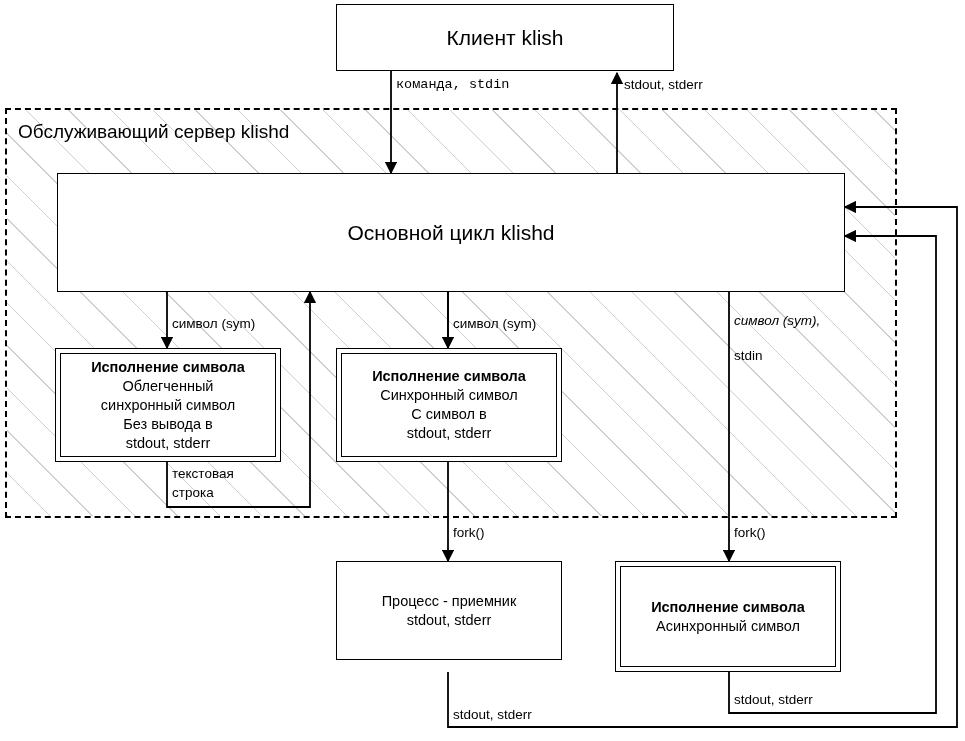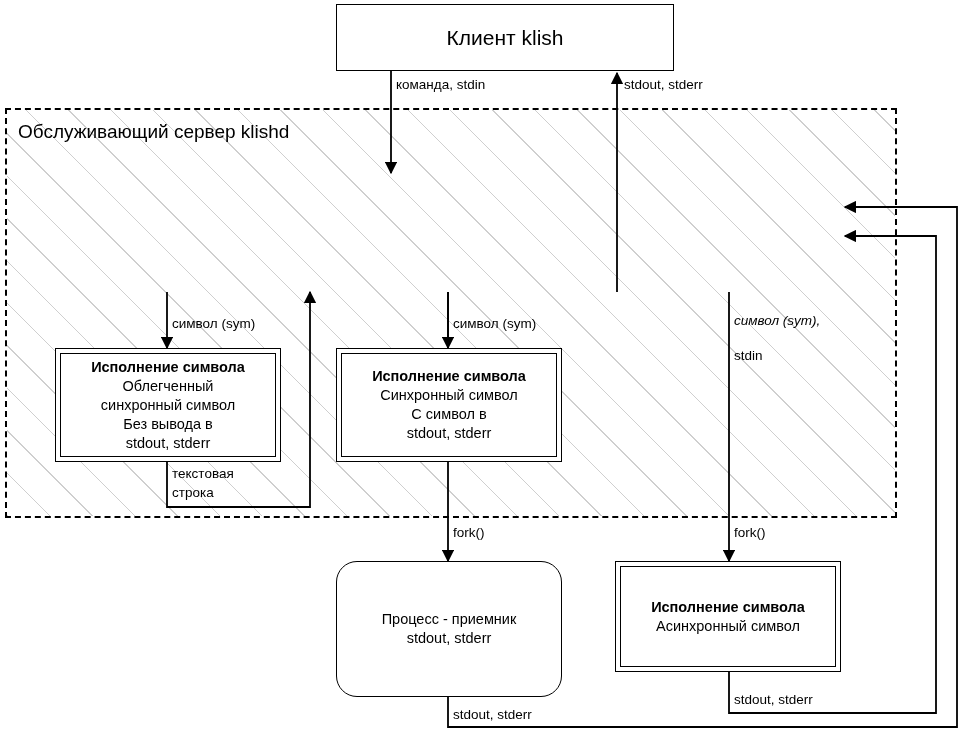--- a/index.html
+++ b/index.html
@@ -55,53 +55,56 @@
       <path d="M 448,672 L 448,727 L 957,727 L 957,207 L 845,207" marker-end="url(#ah)"></path>
 
       <path d="M 729,672 L 729,713 L 936,713 L 936,236 L 845,236" marker-end="url(#ah)"></path>
     </g>
   </svg>
 
   <div class="node" style="left:336px;top:4px;width:338px;height:67px;">
     <div class="big">Клиент klish</div>
   </div>
 
+  <div class="node" style="left:57px;top:173px;width:788px;height:119px;">
+    <div class="big">Основной цикл klishd</div>
+  </div>
 
   <div class="node dbl" style="left:55px;top:348px;width:226px;height:114px;">
     <div class="inner">
       <div class="ttl">Исполнение символа</div>
       <div class="ln">Облегченный</div>
       <div class="ln">синхронный символ</div>
       <div class="ln">Без вывода в</div>
       <div class="ln">stdout, stderr</div>
     </div>
   </div>
 
   <div class="node dbl" style="left:336px;top:348px;width:226px;height:114px;">
     <div class="inner">
       <div class="ttl">Исполнение символа</div>
       <div class="ln">Синхронный символ</div>
       <div class="ln">С символ в</div>
       <div class="ln">stdout, stderr</div>
     </div>
   </div>
 
-  <div class="node" style="left:336px;top:561px;width:226px;height:136px;border-radius:21px;">
+  <div class="node" style="left:336px;top:561px;width:226px;height:99px;">
     <div class="ln">Процесс - приемник</div>
     <div class="ln">stdout, stderr</div>
   </div>
 
   <div class="node dbl" style="left:615px;top:561px;width:226px;height:111px;">
     <div class="inner">
       <div class="ttl">Исполнение символа</div>
       <div class="ln">Асинхронный символ</div>
     </div>
   </div>
 
-  <div class="elabel" style="left:396px;top:76px;">команда, stdin</div>
+  <div class="elabel" style="left:396px;top:76px;font-family:Liberation Mono, monospace;">команда, stdin</div>
   <div class="elabel" style="left:624px;top:76px;">stdout, stderr</div>
   <div class="elabel" style="left:172px;top:315px;">символ (sym)</div>
   <div class="elabel" style="left:453px;top:315px;">символ (sym)</div>
   <div class="elabel" style="left:734px;top:312px;font-style:italic;">символ (sym),</div>
   <div class="elabel" style="left:734px;top:314px;margin-top:33px;">stdin</div>
   <div class="elabel" style="left:172px;top:465px;">текстовая</div>
   <div class="elabel" style="left:172px;top:484px;">строка</div>
   <div class="elabel" style="left:453px;top:524px;">fork()</div>
   <div class="elabel" style="left:734px;top:524px;">fork()</div>
   <div class="elabel" style="left:453px;top:706px;">stdout, stderr</div>

